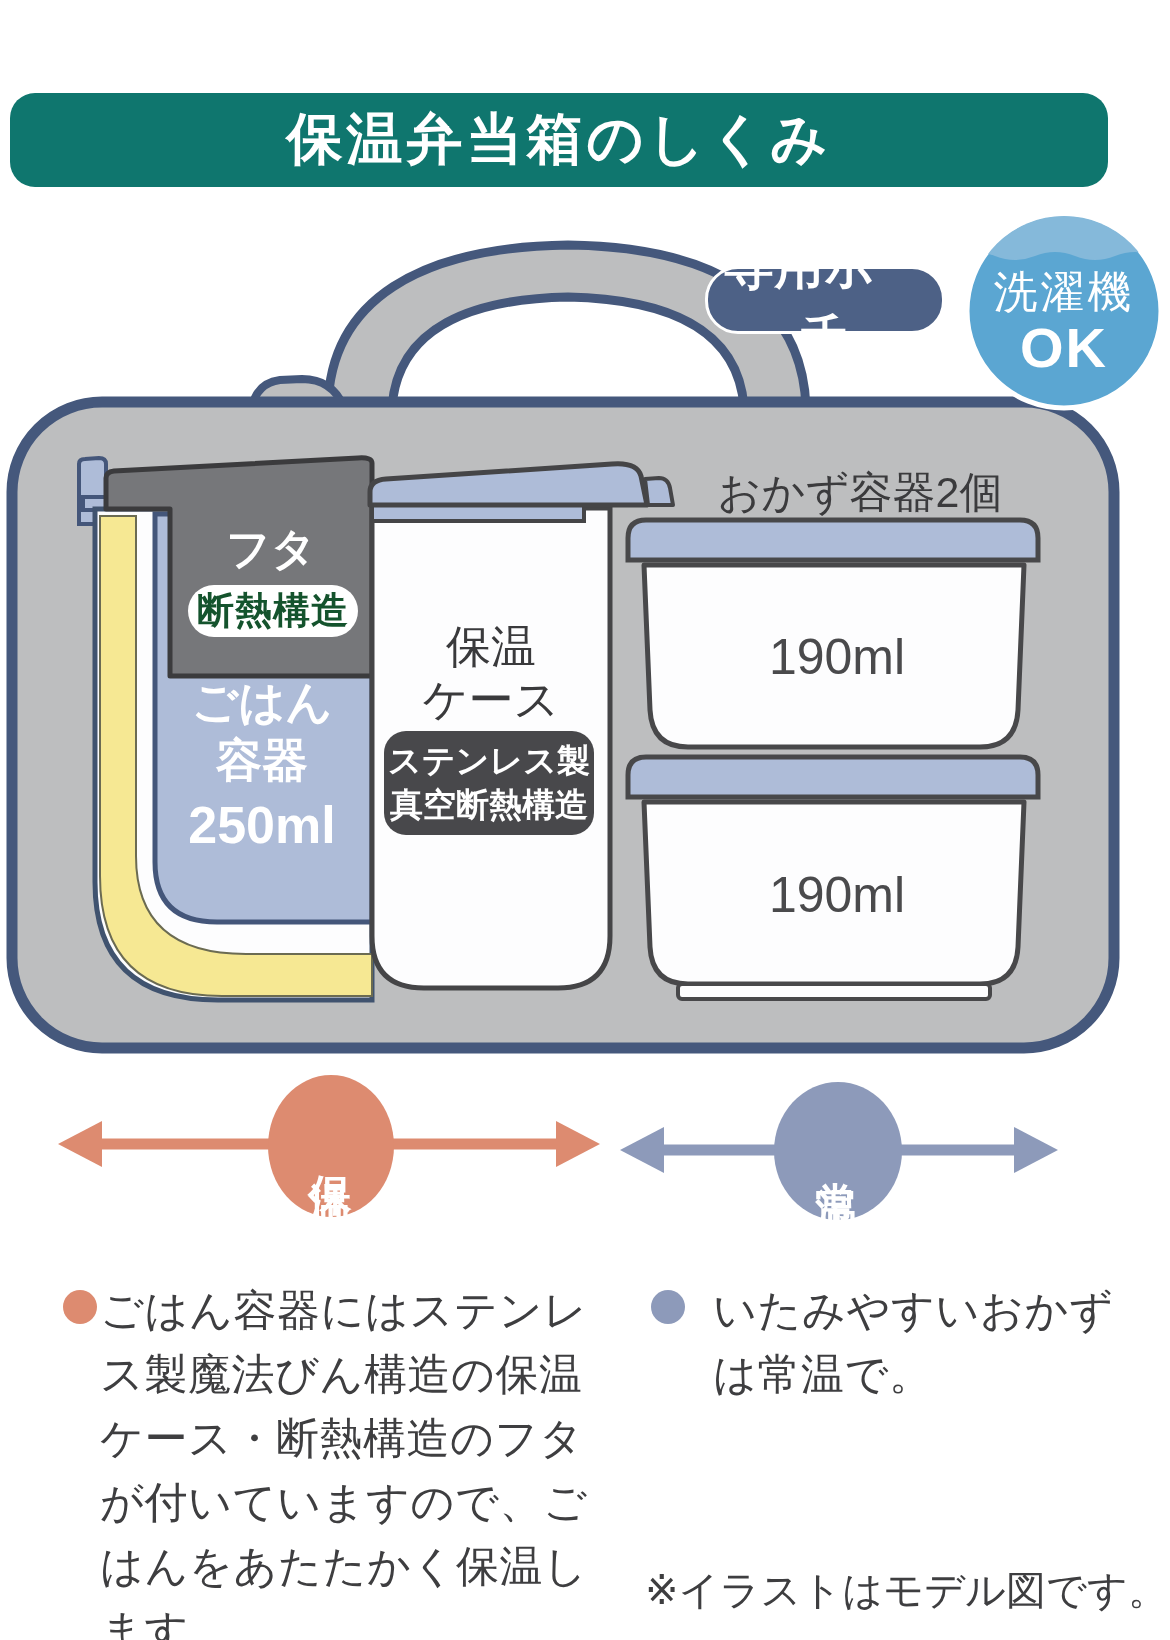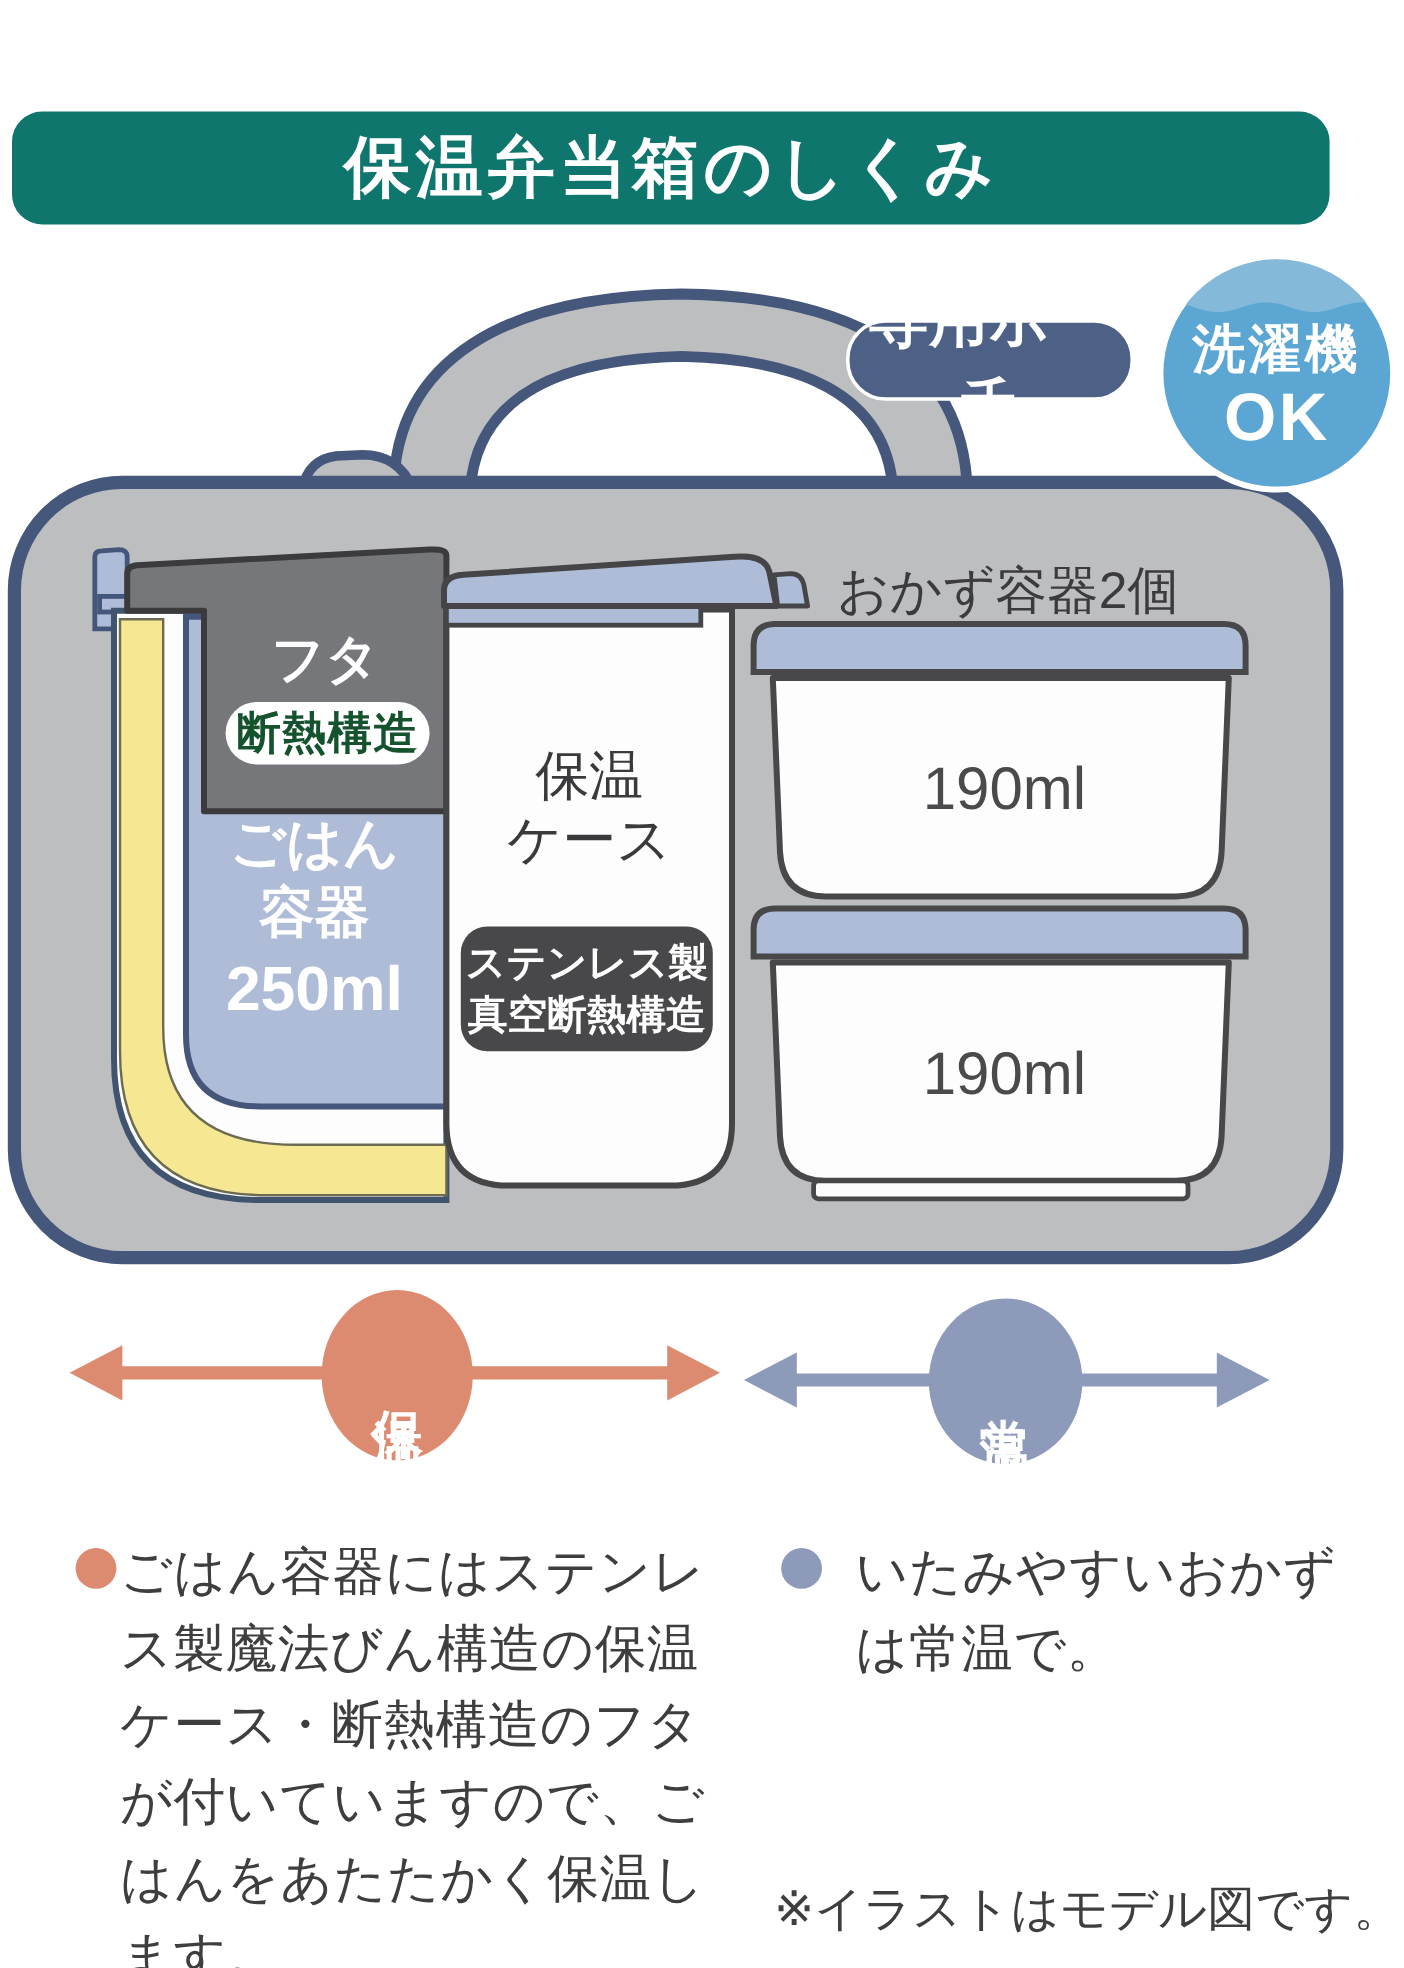--- a/index.html
+++ b/index.html
@@ -14,38 +14,38 @@
 
   .title-banner{
     left:10px;top:93px;width:1098px;height:94px;border-radius:25px;background:#0f766e;
     color:#ffffff;font-size:56px;font-weight:bold;letter-spacing:4px;
   }
   .pouch-pill{
     left:705px;top:266px;width:234px;height:62px;border-radius:33px;background:#4d6186;
     border:3px solid #ffffff;color:#ffffff;font-size:49px;font-weight:bold;letter-spacing:1px;
   }
   .washer-text{left:964px;top:270px;width:200px;color:#ffffff;text-align:center;line-height:1;}
-  .washer-line1{font-size:44px;font-weight:bold;letter-spacing:3px;}
+  .washer-line1{font-size:44px;font-weight:normal;letter-spacing:3px;}
   .washer-line2{font-size:56px;font-weight:bold;margin-top:6px;letter-spacing:2px;}
 
   .lid-label{left:170px;top:524px;width:202px;height:50px;color:#ffffff;font-size:44px;font-weight:bold;}
   .lid-badge{
     left:188px;top:585px;width:170px;height:52px;background:#ffffff;border-radius:26px;
     color:#14532d;font-size:37px;font-weight:bold;letter-spacing:1px;
   }
   .rice-text{left:142px;top:677px;width:240px;color:#ffffff;text-align:center;}
   .rice-l1,.rice-l2{font-size:46px;line-height:58px;font-weight:bold;font-family:Liberation Mono, monospace;}
   .rice-l3{font-size:52px;line-height:64px;font-weight:bold;}
 
   .case-text{left:381px;top:620px;width:220px;color:#3a3a3c;font-size:45px;line-height:53px;text-align:center;font-weight:500;}
   .case-badge{
-    left:384px;top:772px;width:210px;height:104px;background:#48484b;border-radius:22px;
+    left:384px;top:731px;width:210px;height:104px;background:#48484b;border-radius:22px;
     color:#ffffff;font-size:33px;font-weight:bold;line-height:44px;
   }
-  .okazu-label{left:640px;top:464px;width:400px;color:#3b3b3d;font-size:43px;text-align:center;font-weight:500;}
+  .okazu-label{left:660px;top:464px;width:400px;color:#3b3b3d;font-size:43px;text-align:center;font-weight:500;}
   .vol1{left:637px;top:628px;width:400px;color:#4a4a4c;font-size:50px;text-align:center;font-weight:500;}
   .vol2{left:637px;top:866px;width:400px;color:#4a4a4c;font-size:50px;text-align:center;font-weight:500;}
 
   .legend-label{
     color:#ffffff;font-size:43px;font-weight:bold;
     writing-mode:vertical-rl;text-orientation:upright;letter-spacing:8px;
     height:110px;width:48px;display:flex;align-items:center;justify-content:center;
   }
   .legend-warm{left:307px;top:1094px;}
   .legend-room{left:814px;top:1100px;}

